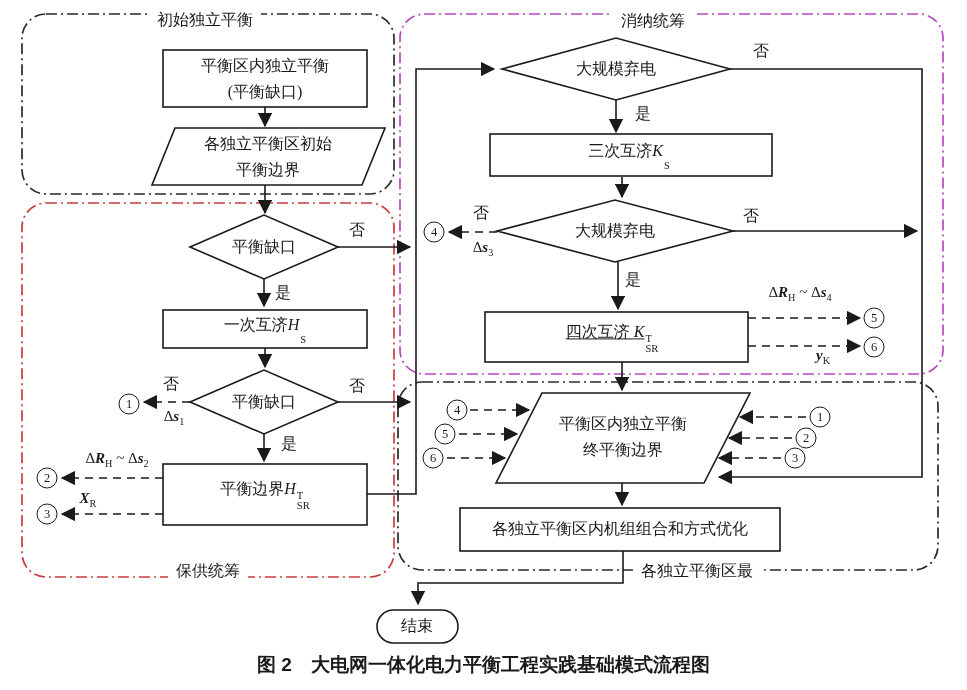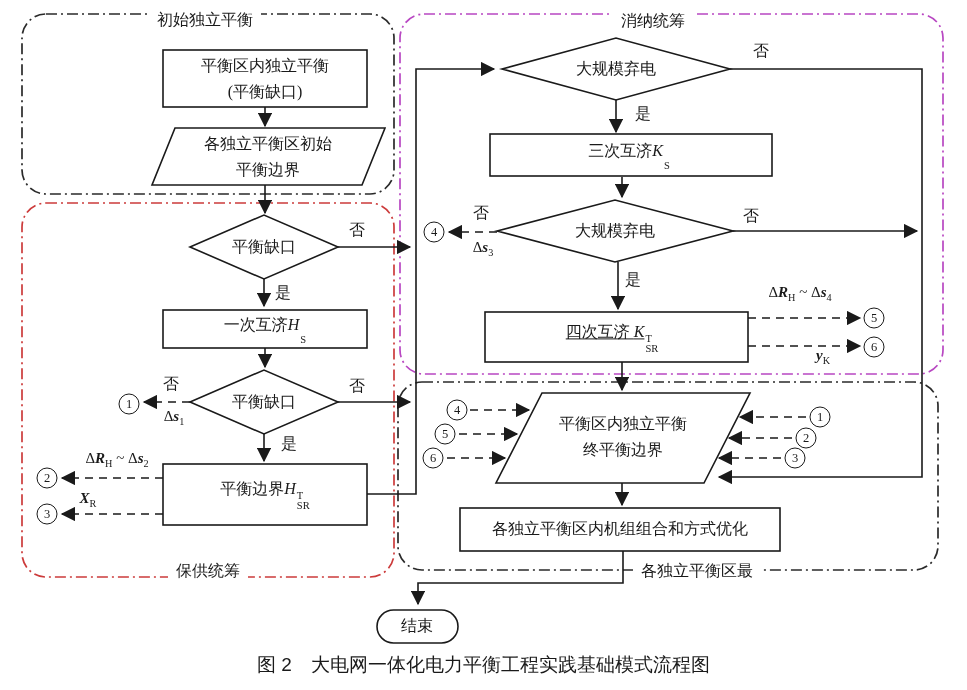--- a/index.html
+++ b/index.html
@@ -19,21 +19,21 @@
   sub{font-size:0.68em;}
   .vstk{display:inline-flex;flex-direction:column;align-items:flex-start;
         vertical-align:-0.5em;line-height:1;font-size:10.5px;margin-left:1px;font-style:normal;}
   .vstk span{height:0.95em;display:block;}
   .vstk span:empty{height:0.5em;}
   .circ{position:absolute;transform:translate(-50%,-50%);width:19px;height:19px;
         border:1.3px solid #1a1a1a;border-radius:50%;display:flex;align-items:center;
         justify-content:center;font-size:12.5px;line-height:1;background:#fff;}
   .caption{position:absolute;left:0;right:0;top:652px;text-align:center;
            font-family:"Liberation Sans","DejaVu Sans",sans-serif;
-           font-weight:normal;font-size:19px;}
+           font-weight:bold;font-size:19px;}
 </style>
 </head>
 <body>
 
 <div id="stage">
 
   <svg id="flow-svg" width="967" height="690" viewBox="0 0 967 690">
     <defs>
       <marker id="ah" markerWidth="10" markerHeight="9" refX="8.2" refY="4.5" orient="auto">
         <path d="M0,0 L9,4.5 L0,9 Z" fill="#1a1a1a"></path>

